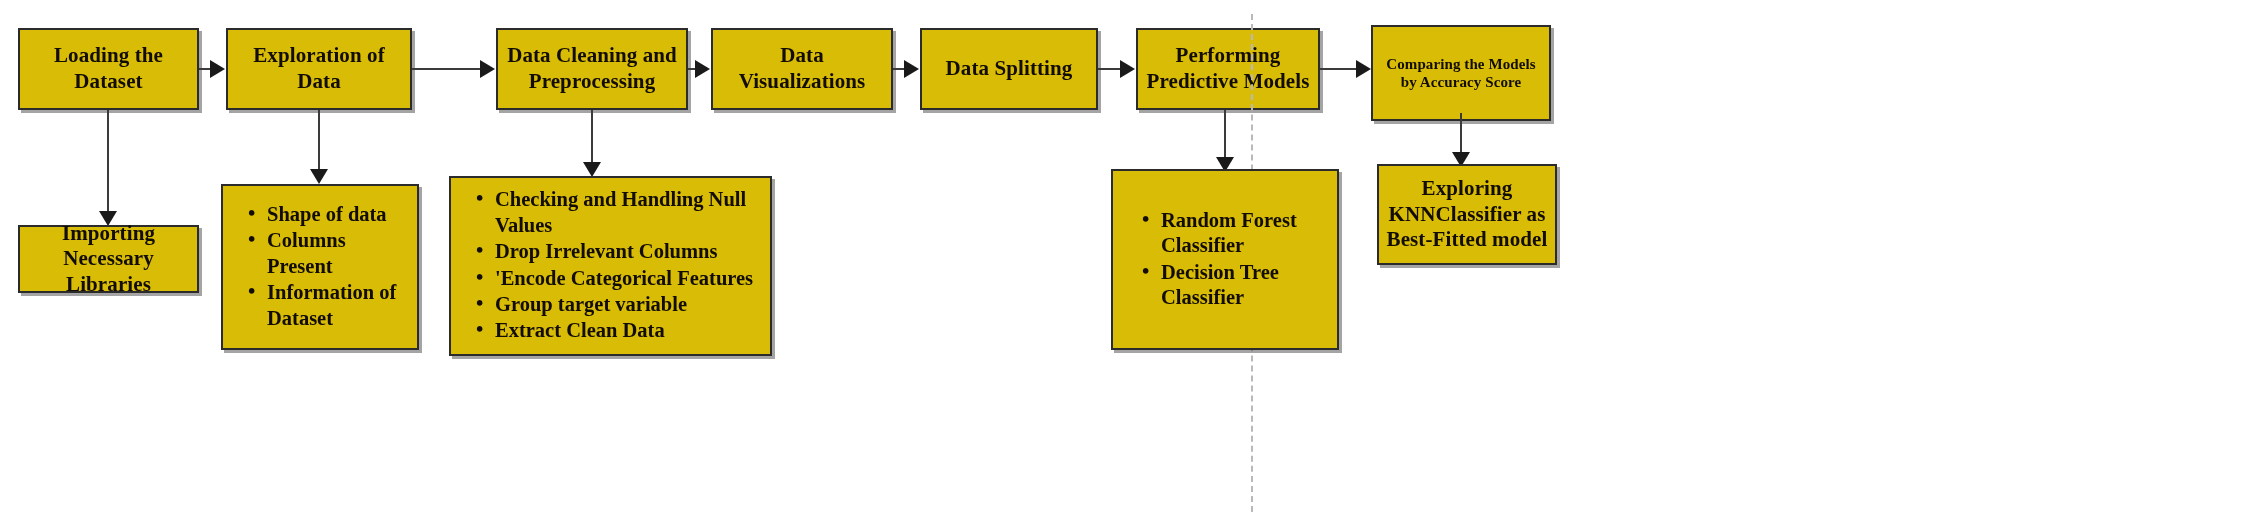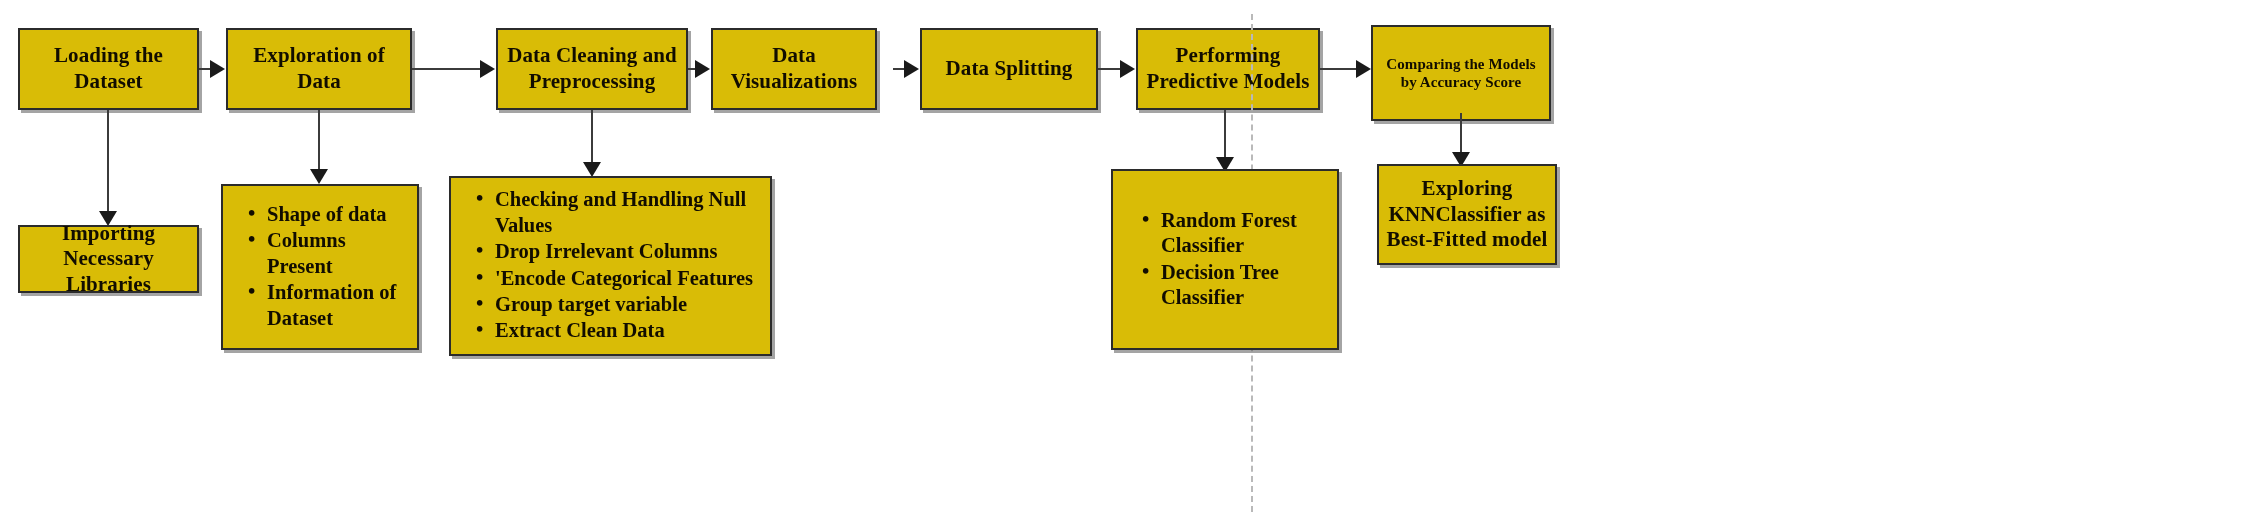--- a/index.html
+++ b/index.html
@@ -113,21 +113,21 @@
   </div>
 
   <div class="box" style="left:226px; top:28px; width:186px; height:82px; font-size:21px;">
     <span class="txt">Exploration of Data</span>
   </div>
 
   <div class="box" style="left:496px; top:28px; width:192px; height:82px; font-size:21px;">
     <span class="txt">Data Cleaning and Preprocessing</span>
   </div>
 
-  <div class="box" style="left:711px; top:28px; width:166px; height:82px; font-size:21px;">
+  <div class="box" style="left:711px; top:28px; width:182px; height:82px; font-size:21px;">
     <span class="txt">Data Visualizations</span>
   </div>
 
   <div class="box" style="left:920px; top:28px; width:178px; height:82px; font-size:21px;">
     <span class="txt">Data Splitting</span>
   </div>
 
   <div class="box" style="left:1136px; top:28px; width:184px; height:82px; font-size:21px;justify-content:center;">
     <span class="txt">Performing Predictive Models</span>
   </div>

